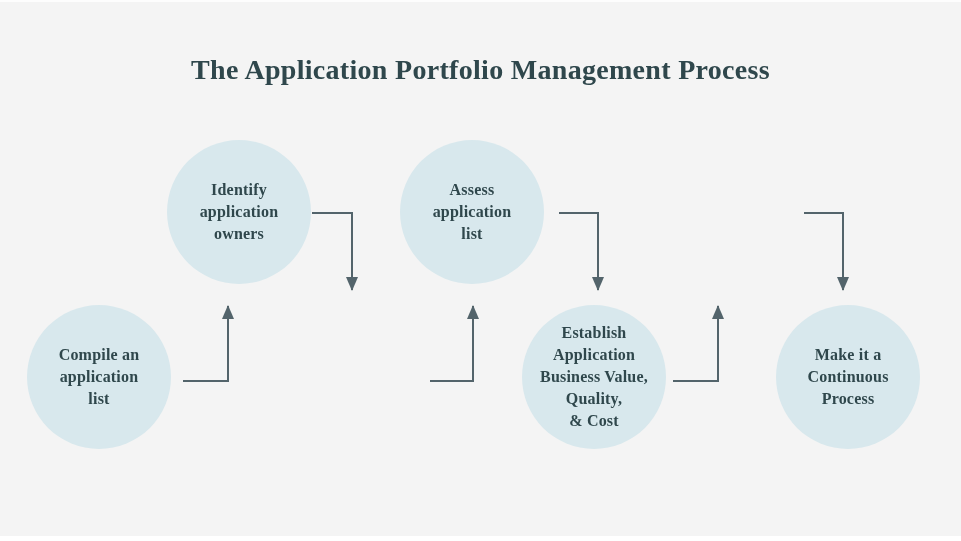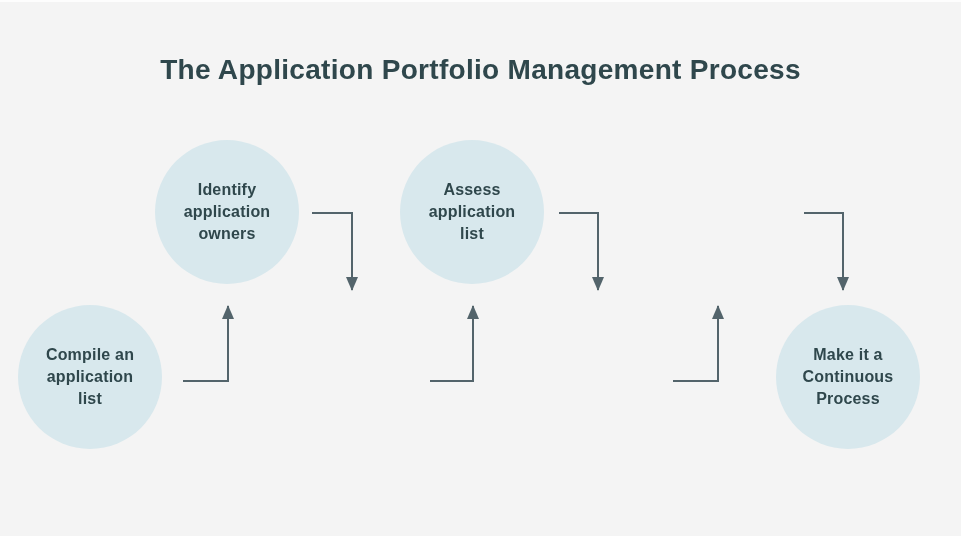--- a/index.html
+++ b/index.html
@@ -1,21 +1,21 @@
 <!DOCTYPE html>
 <html><head>
 <meta charset="utf-8">
 <style>
   html,body{margin:0;padding:0;background:#ffffff;}
   .canvas{
     position:relative;
     width:961px;height:541px;
     background:var(--bg,#f4f4f4);
     overflow:hidden;
-    font-family:Liberation Sans, sans-serif;
+    font-family:Liberation Serif, serif;
   }
   .title{
     position:absolute;
     top:54px;left:0;width:100%;
     margin:0;
     text-align:center;
     font-size:28px;
     font-weight:700;
     letter-spacing:0.3px;
     color:var(--text,#2f474c);
@@ -65,34 +65,41 @@
       </marker>
     </defs>
     <path class="connector" d="M183,381 L228,381 L228,306" marker-end="url(#ah)"></path>
     <path class="connector" d="M312,213 L352,213 L352,290" marker-end="url(#ah)"></path>
     <path class="connector" d="M430,381 L473,381 L473,306" marker-end="url(#ah)"></path>
     <path class="connector" d="M559,213 L598,213 L598,290" marker-end="url(#ah)"></path>
     <path class="connector" d="M673,381 L718,381 L718,306" marker-end="url(#ah)"></path>
     <path class="connector" d="M804,213 L843,213 L843,290" marker-end="url(#ah)"></path>
   </svg>
 
-  <div class="circle" style="left:18px;top:305px;">
+  <div class="circle" style="left:27px;top:305px;">
     <span class="label">Compile an
 application
 list</span>
   </div>
-  <div class="circle" style="left:155px;top:140px;text-align:center;">
+  <div class="circle" style="left:167px;top:140px;text-align:center;">
     <span class="label">Identify
 application
 owners</span>
   </div>
   <div class="circle" style="left:400px;top:140px;">
     <span class="label">Assess
 application
 list</span>
+  </div>
+  <div class="circle" style="left:522px;top:305px;">
+    <span class="label">Establish
+Application
+Business Value,
+Quality,
+&amp; Cost</span>
   </div>
   <div class="circle" style="left:776px;top:305px;">
     <span class="label">Make it a
 Continuous
 Process</span>
   </div>
 
   <div class="edge-top"></div>
   <div class="edge-bottom"></div>
 </div>

